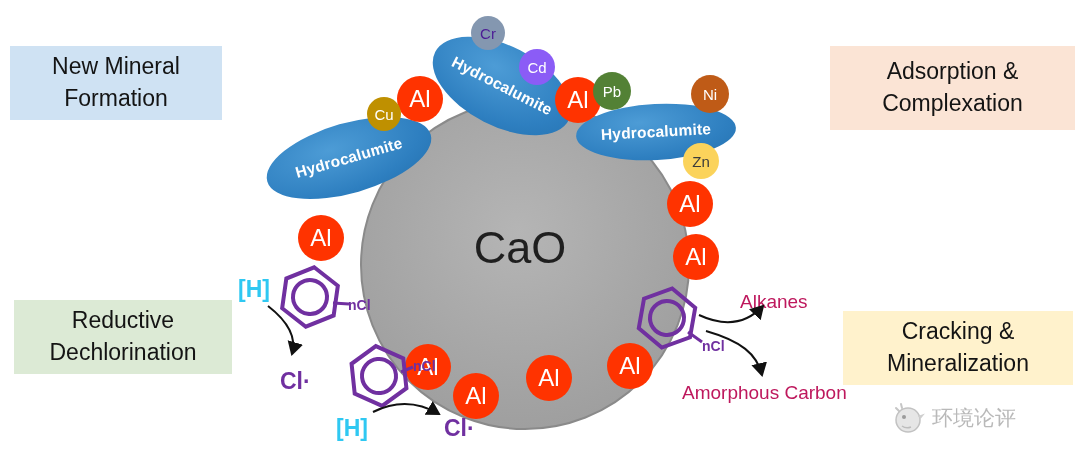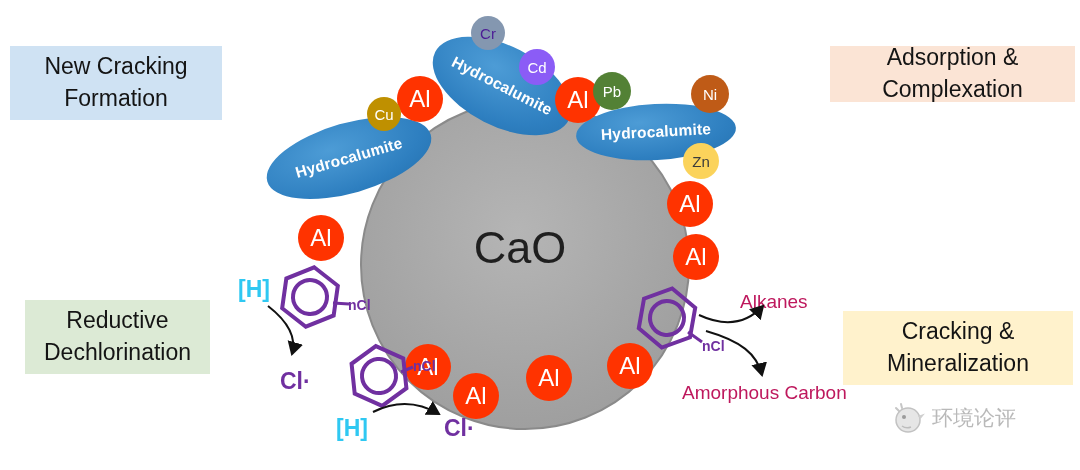--- a/index.html
+++ b/index.html
@@ -3,22 +3,22 @@
 <meta charset="utf-8">
 <style>
   html,body{margin:0;padding:0;background:#ffffff;}
   #canvas{position:relative;width:1080px;height:470px;background:#ffffff;overflow:hidden;
           font-family:"Liberation Sans",sans-serif;}
 
   
   .corner-box{position:absolute;display:flex;align-items:center;justify-content:center;
               text-align:center;font-size:23px;line-height:1.38;color:#141414;z-index:7;}
   #box-new-mineral{left:10px;top:46px;width:212px;height:74px;}
-  #box-adsorption{left:830px;top:46px;width:245px;height:56px;}
-  #box-reductive{left:25px;top:300px;width:185px;height:74px;}
+  #box-adsorption{left:830px;top:46px;width:245px;height:84px;}
+  #box-reductive{left:14px;top:300px;width:218px;height:74px;}
   #box-cracking{left:843px;top:300px;width:230px;height:74px;margin-top:11px;}
 
   
   #cao-circle{position:absolute;left:360px;top:100px;width:330px;height:330px;border-radius:50%;
               background:radial-gradient(circle at 48% 40%, #b5b5b5 0%, #a5a5a5 55%, #989898 100%);
               border:2px solid #8a8a8a;box-sizing:border-box;z-index:1;}
   #cao-label{position:absolute;left:430px;top:222px;width:180px;text-align:center;
              font-size:45px;color:#1f1f1f;z-index:2;}
 
   
@@ -48,21 +48,21 @@
   #overlay{position:absolute;left:0;top:0;width:1080px;height:470px;pointer-events:none;z-index:6;}
 
   #watermark{position:absolute;left:890px;top:400px;display:flex;align-items:center;gap:6px;
              color:#b9b9b9;font-size:21px;z-index:7;}
 </style>
 </head>
 <body>
 
 <div id="canvas">
 
-  <div class="corner-box" id="box-new-mineral" style="background-color: rgb(207, 226, 243);">New Cracking Formation</div>
+  <div class="corner-box" id="box-new-mineral" style="background-color: rgb(207, 226, 243);">New Mineral Formation</div>
   <div class="corner-box" id="box-adsorption" style="background-color: rgb(251, 228, 213);">Adsorption &amp; Complexation</div>
   <div class="corner-box" id="box-reductive" style="background-color: rgb(220, 234, 213);">Reductive Dechlorination</div>
   <div class="corner-box" id="box-cracking" style="background-color: rgb(255, 242, 204);">Cracking &amp; Mineralization</div>
 
   <div id="cao-circle"></div>
   <div id="cao-label">CaO</div>
 
   <div class="ellipse" id="ellipse-left">
     <span>Hydrocalumite</span>
   </div>

